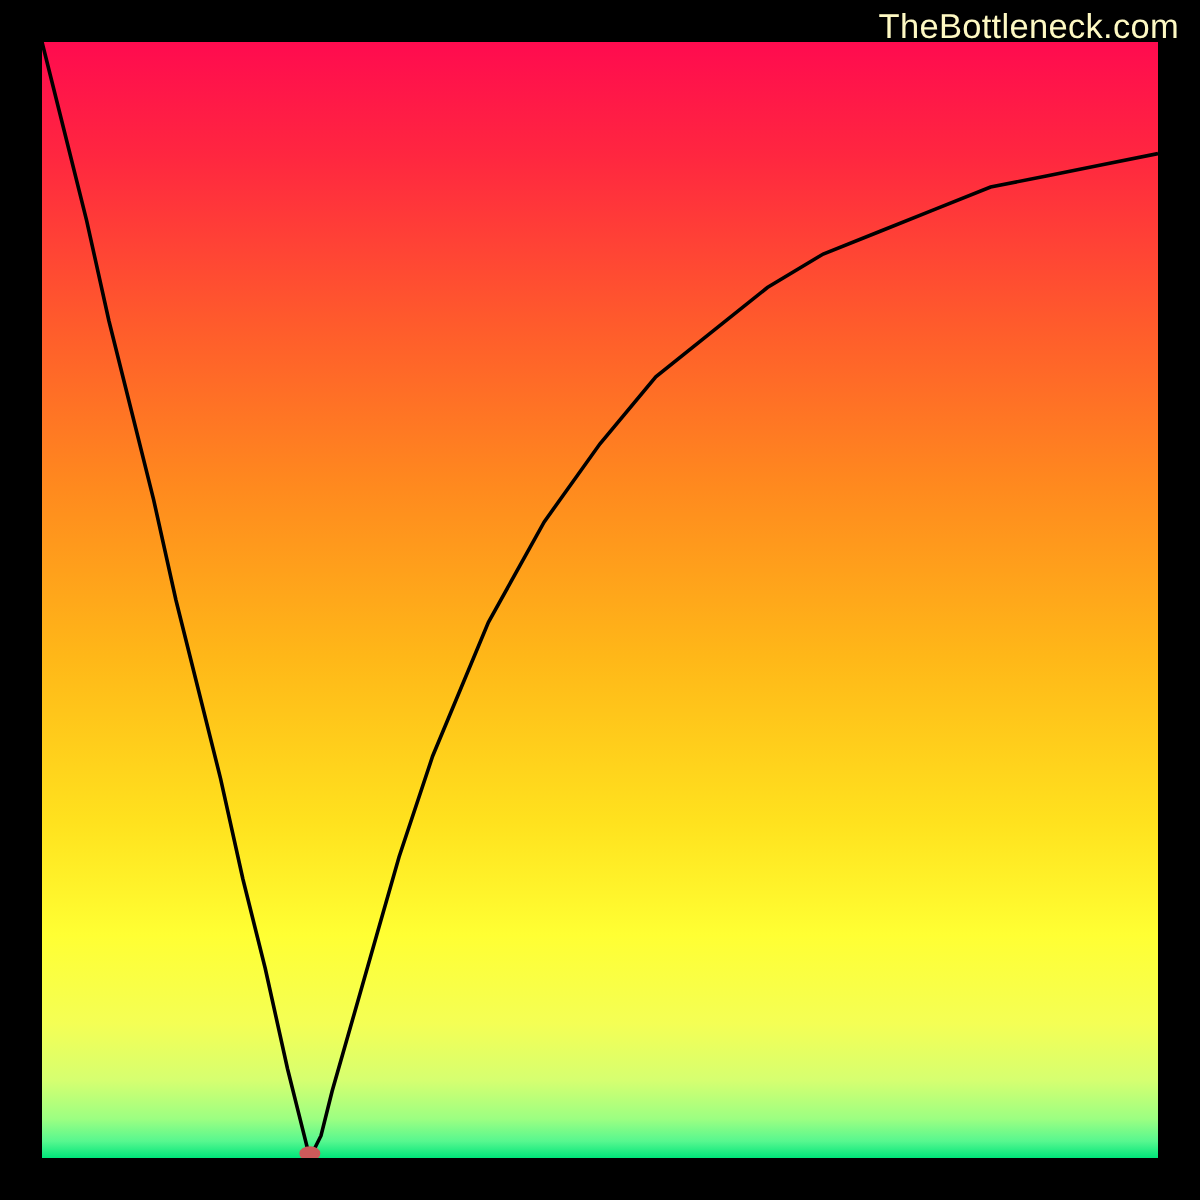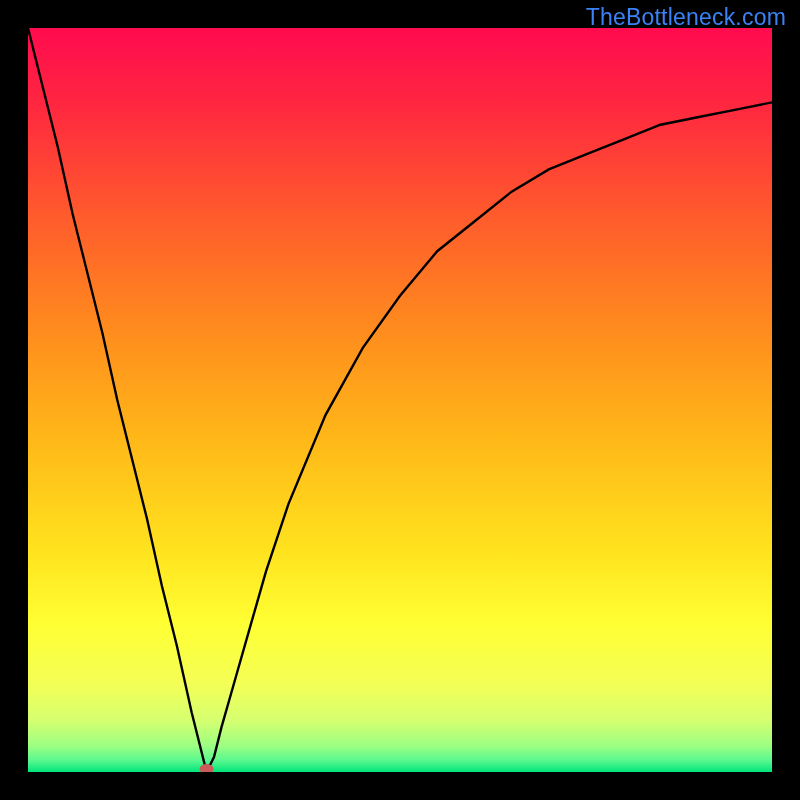--- a/index.html
+++ b/index.html
@@ -23,21 +23,21 @@
     position: absolute;
     left: 0;
     top: 0;
     width: 744px;
     height: 744px;
   }
   .watermark {
     position: absolute;
     top: 4px;
     right: 14px;
-    color: #3b82f6;
+    color: #fef9c3;
     font-size: 23px;
     font-weight: 500;
     letter-spacing: 0.2px;
     user-select: none;
   }
 </style>
 </head>
 <body>
 
 <div class="frame">

